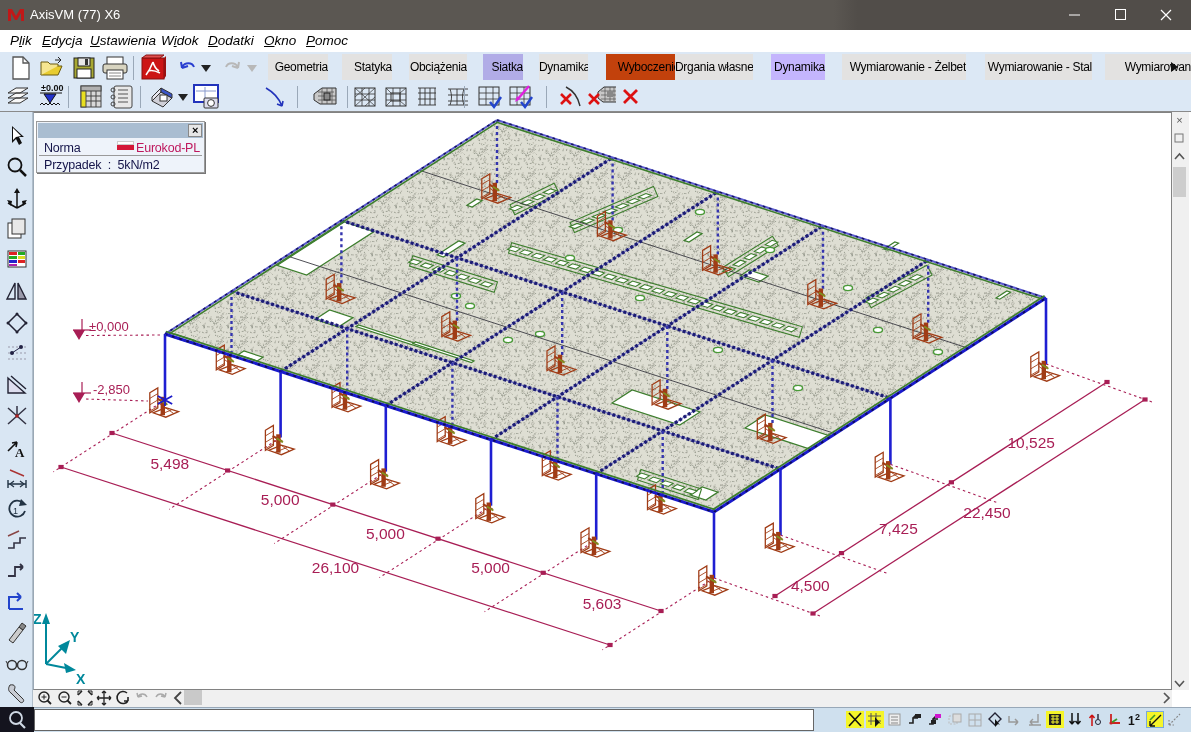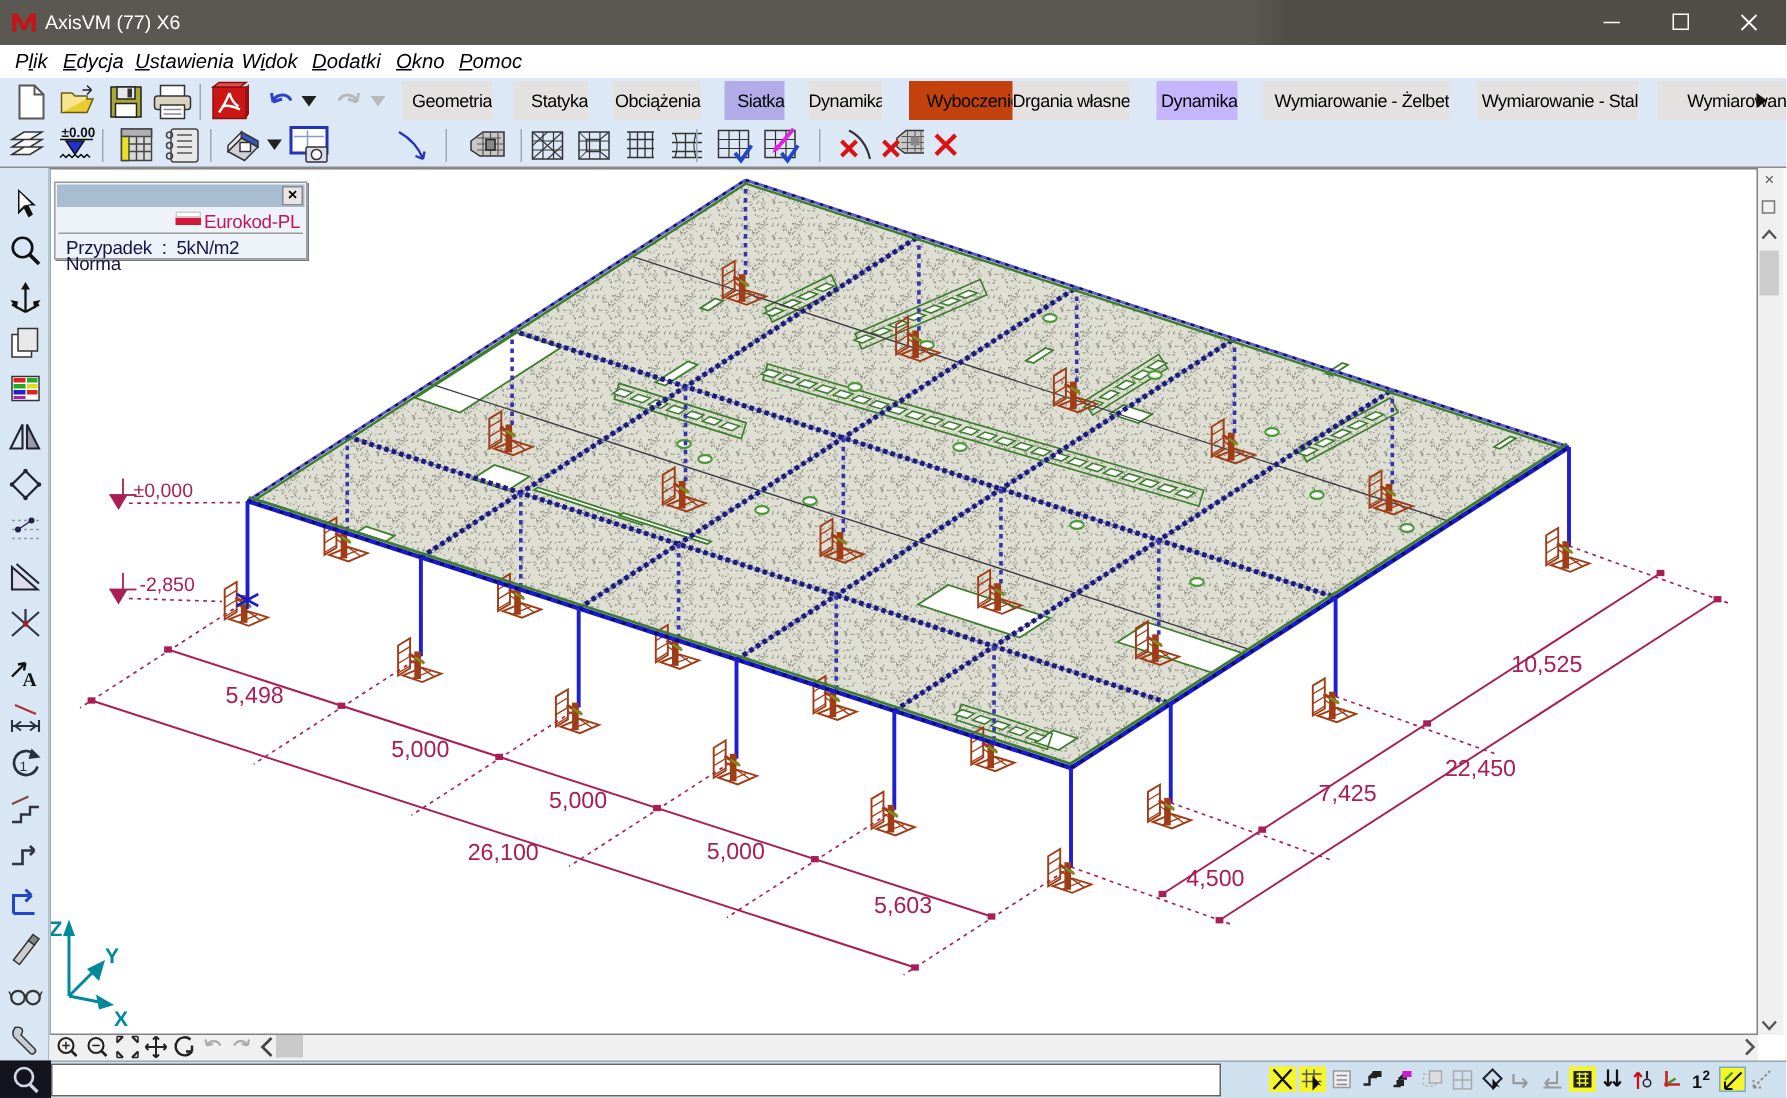--- a/index.html
+++ b/index.html
@@ -737,21 +737,21 @@
 <line x1="46" y1="664" x2="66" y2="668"></line>
 <polygon points="64,663 66,673 76,670" stroke="none"></polygon>
 <text x="33" y="624" font-size="14" font-weight="bold" stroke="none">Z</text>
 <text x="70" y="642" font-size="14" font-weight="bold" stroke="none">Y</text>
 <text x="76" y="684" font-size="14" font-weight="bold" stroke="none">X</text>
 </g>
   </svg>
 <div id="infobox" class="abs">
 <div style="position:absolute;left:1px;top:1px;right:1px;height:15px;background:#a9bdd1;"></div>
 <div style="position:absolute;right:2px;top:2px;width:14px;height:13px;background:#e6e6e6;border:1px solid #888;font-size:11px;line-height:11px;text-align:center;font-weight:bold;">×</div>
-<div style="position:absolute;left:7px;top:19px;color:#15154a;margin-top:28px;">Norma</div>
+<div style="position:absolute;left:7px;top:19px;color:#15154a;">Norma</div>
 <div style="position:absolute;left:80px;top:23px;width:17px;height:5px;background:#d41838;"></div>
 <div style="position:absolute;left:80px;top:19px;width:17px;height:4px;background:#fff;border:0.5px solid #ccc;"></div>
 <div style="position:absolute;left:99px;top:19px;color:#be185d;white-space:nowrap;">Eurokod-PL</div>
 <div style="position:absolute;left:2px;top:33px;right:2px;height:1px;background:#9a9a9a;"></div>
 <div style="position:absolute;left:7px;top:36px;color:#15154a;">Przypadek&nbsp; :&nbsp; 5kN/m2</div>
 </div>
 <div id="vsb" class="abs"></div>
 <div class="abs" style="left:1172px;top:114px;width:15px;height:14px;text-align:center;font-size:11px;color:#555;">×</div>
 <div class="abs" style="left:1172px;top:131px;width:15px;height:14px;"><svg width="15" height="14">
       <rect x="3" y="3" width="8" height="8" fill="none" stroke="#777"></rect>

